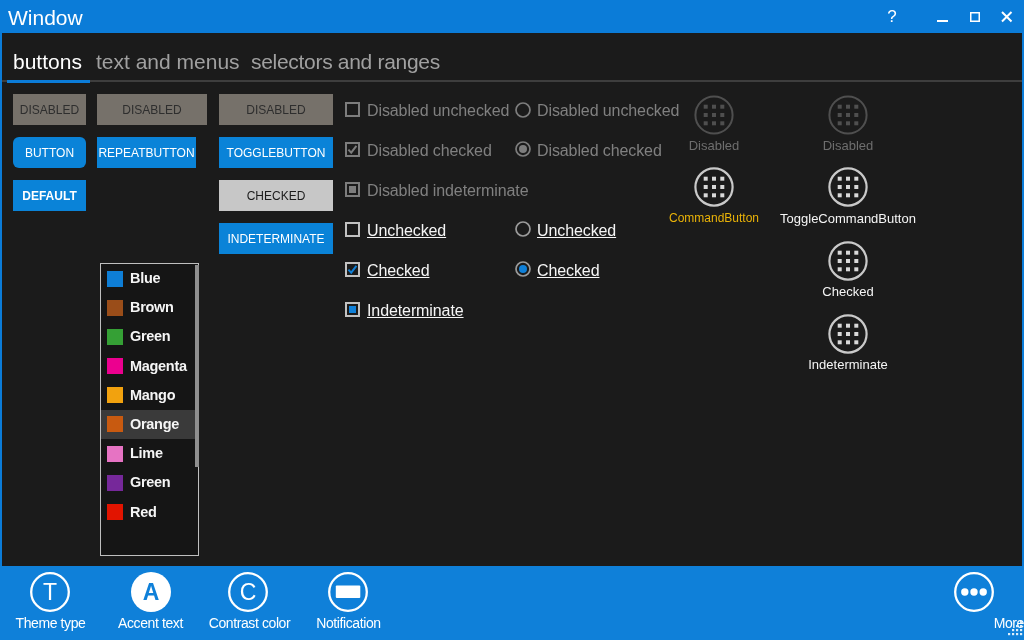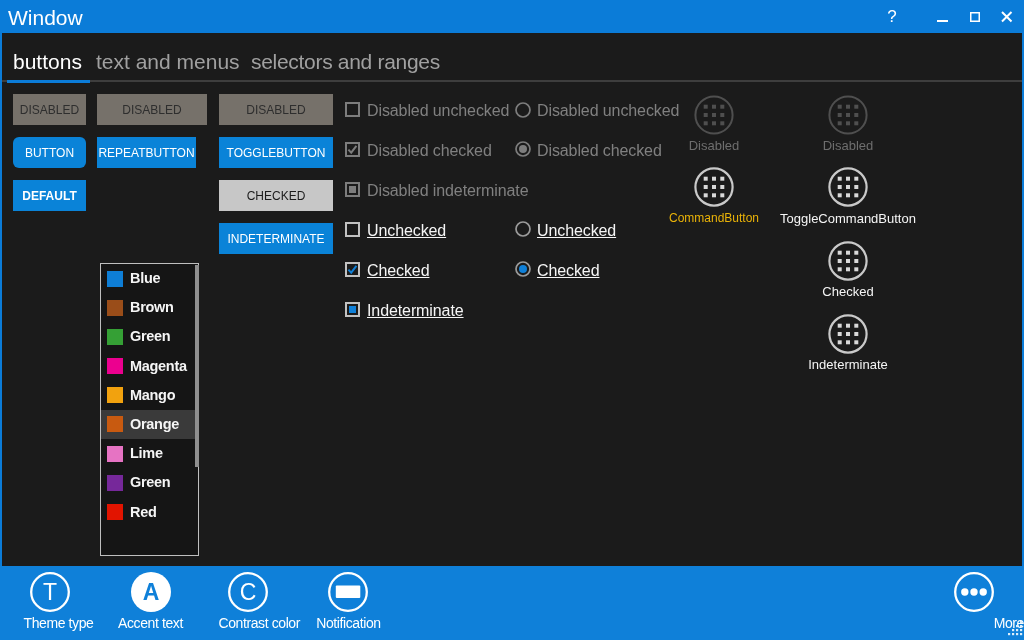--- a/index.html
+++ b/index.html
@@ -245,31 +245,31 @@
       <rect x="27.3" y="27.3" width="4" height="4"></rect>
     </g>
   </svg>
   <div class="abs" style="left:748px;top:357px;width:200px;text-align:center;font-size:13px;color:#f5f5f5;">Indeterminate</div>
 
   <div class="abs" id="appbar"></div>
   <svg class="abs" style="left:30px;top:572px;" width="40" height="40" viewBox="0 0 40 40">
     <circle cx="20" cy="20" r="18.8" fill="none" stroke="#fff" stroke-width="2.3"></circle>
     <text x="20" y="28" text-anchor="middle" font-family="Liberation Sans" font-size="23" fill="#fff">T</text>
   </svg>
-  <div class="abs ablabel" style="left:8px;width:101px;">Theme type</div>
+  <div class="abs ablabel" style="left:0px;width:101px;">Theme type</div>
   <svg class="abs" style="left:131px;top:572px;" width="40" height="40" viewBox="0 0 40 40">
     <circle cx="20" cy="20" r="20" fill="#fff"></circle>
     <text x="20" y="28" text-anchor="middle" font-family="Liberation Sans" font-size="23" font-weight="bold" fill="#0f80d9">A</text>
   </svg>
   <div class="abs ablabel" style="left:100px;width:101px;">Accent text</div>
   <svg class="abs" style="left:228px;top:572px;" width="40" height="40" viewBox="0 0 40 40">
     <circle cx="20" cy="20" r="18.8" fill="none" stroke="#fff" stroke-width="2.3"></circle>
     <text x="20" y="28" text-anchor="middle" font-family="Liberation Sans" font-size="23" fill="#fff">C</text>
   </svg>
-  <div class="abs ablabel" style="left:199px;width:101px;text-align:right;">Contrast color</div>
+  <div class="abs ablabel" style="left:199px;width:101px;">Contrast color</div>
   <svg class="abs" style="left:328px;top:572px;" width="40" height="40" viewBox="0 0 40 40">
     <circle cx="20" cy="20" r="18.8" fill="none" stroke="#fff" stroke-width="2.3"></circle>
     <rect x="7.8" y="13.6" width="24.5" height="12.4" rx="1" fill="#fff"></rect>
   </svg>
   <div class="abs ablabel" style="left:298px;width:101px;">Notification</div>
   <svg class="abs" style="left:954px;top:572px;" width="40" height="40" viewBox="0 0 40 40">
     <circle cx="20" cy="20" r="18.8" fill="none" stroke="#fff" stroke-width="2.3"></circle>
     <g fill="#fff">
       <circle cx="10.8" cy="20" r="3.7"></circle>
       <circle cx="20" cy="20" r="3.7"></circle>

